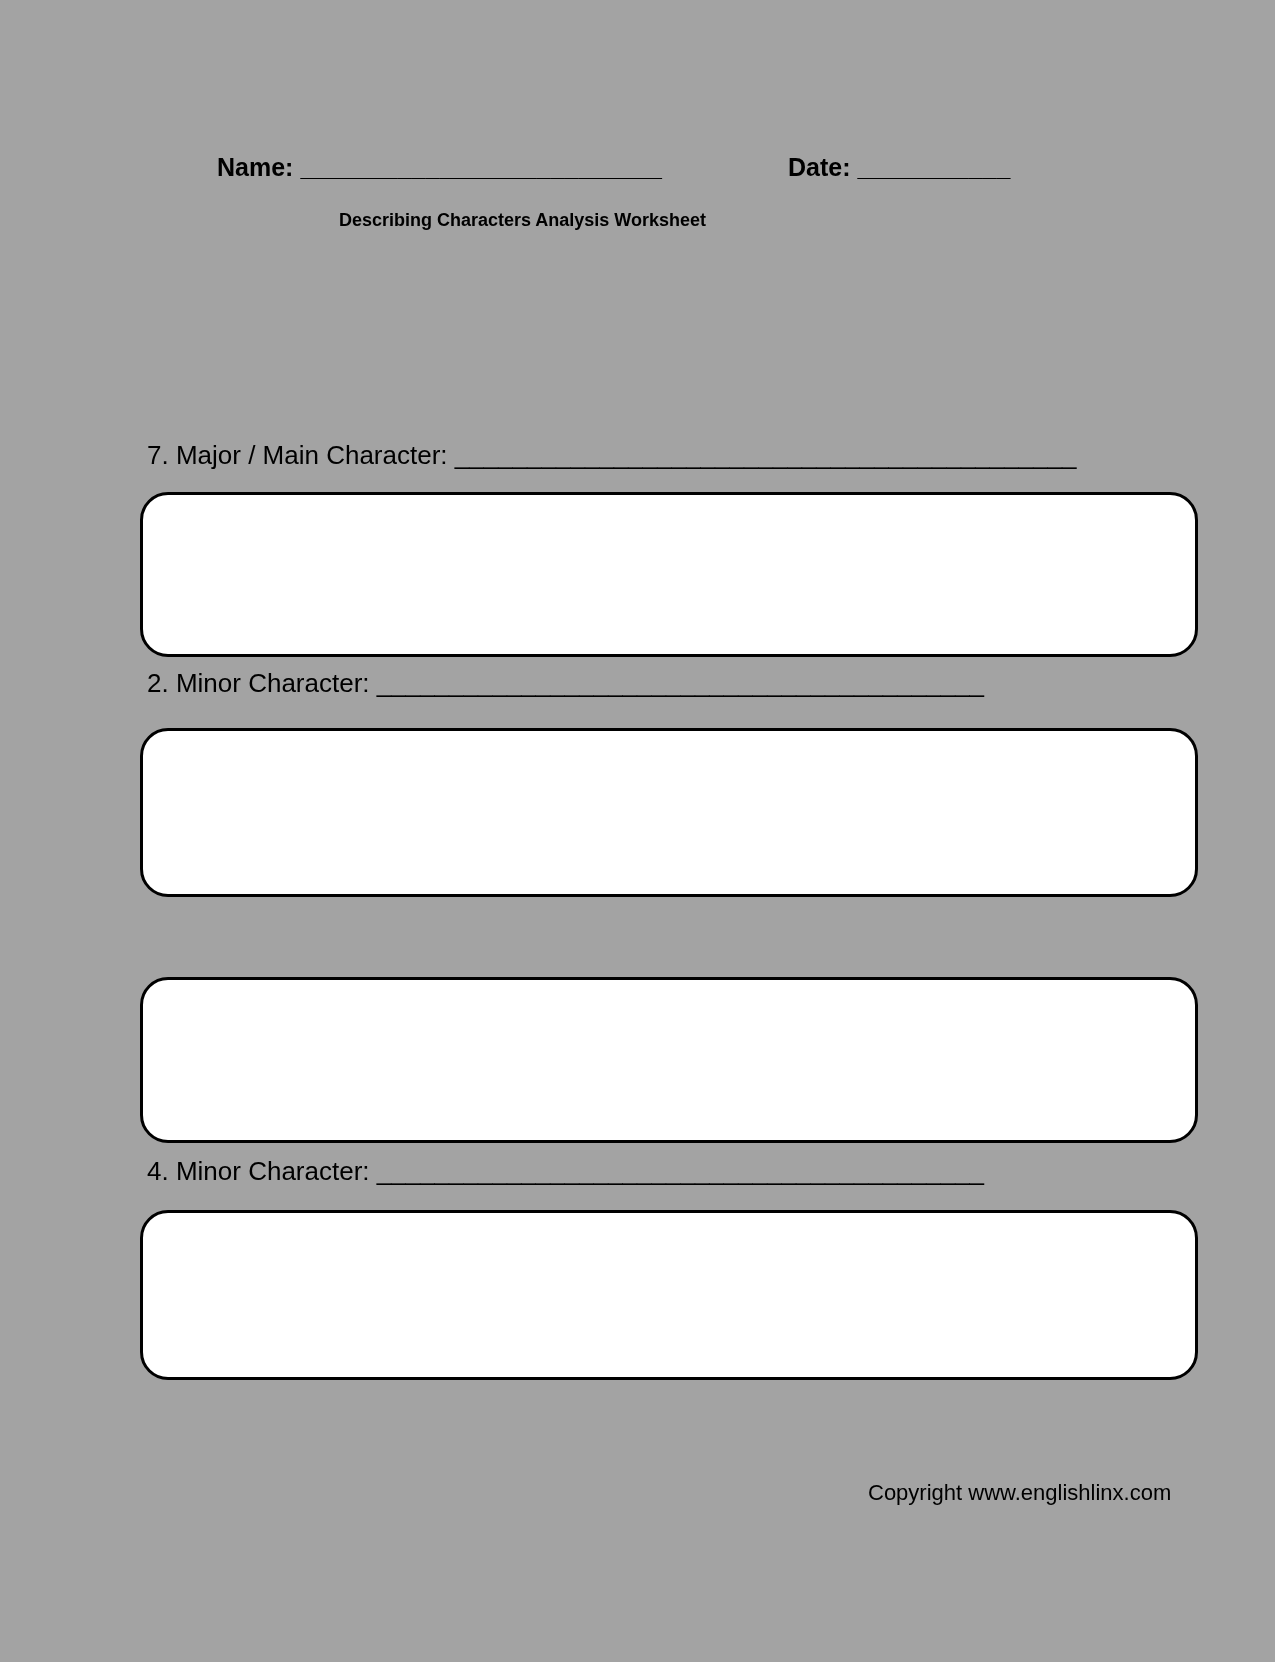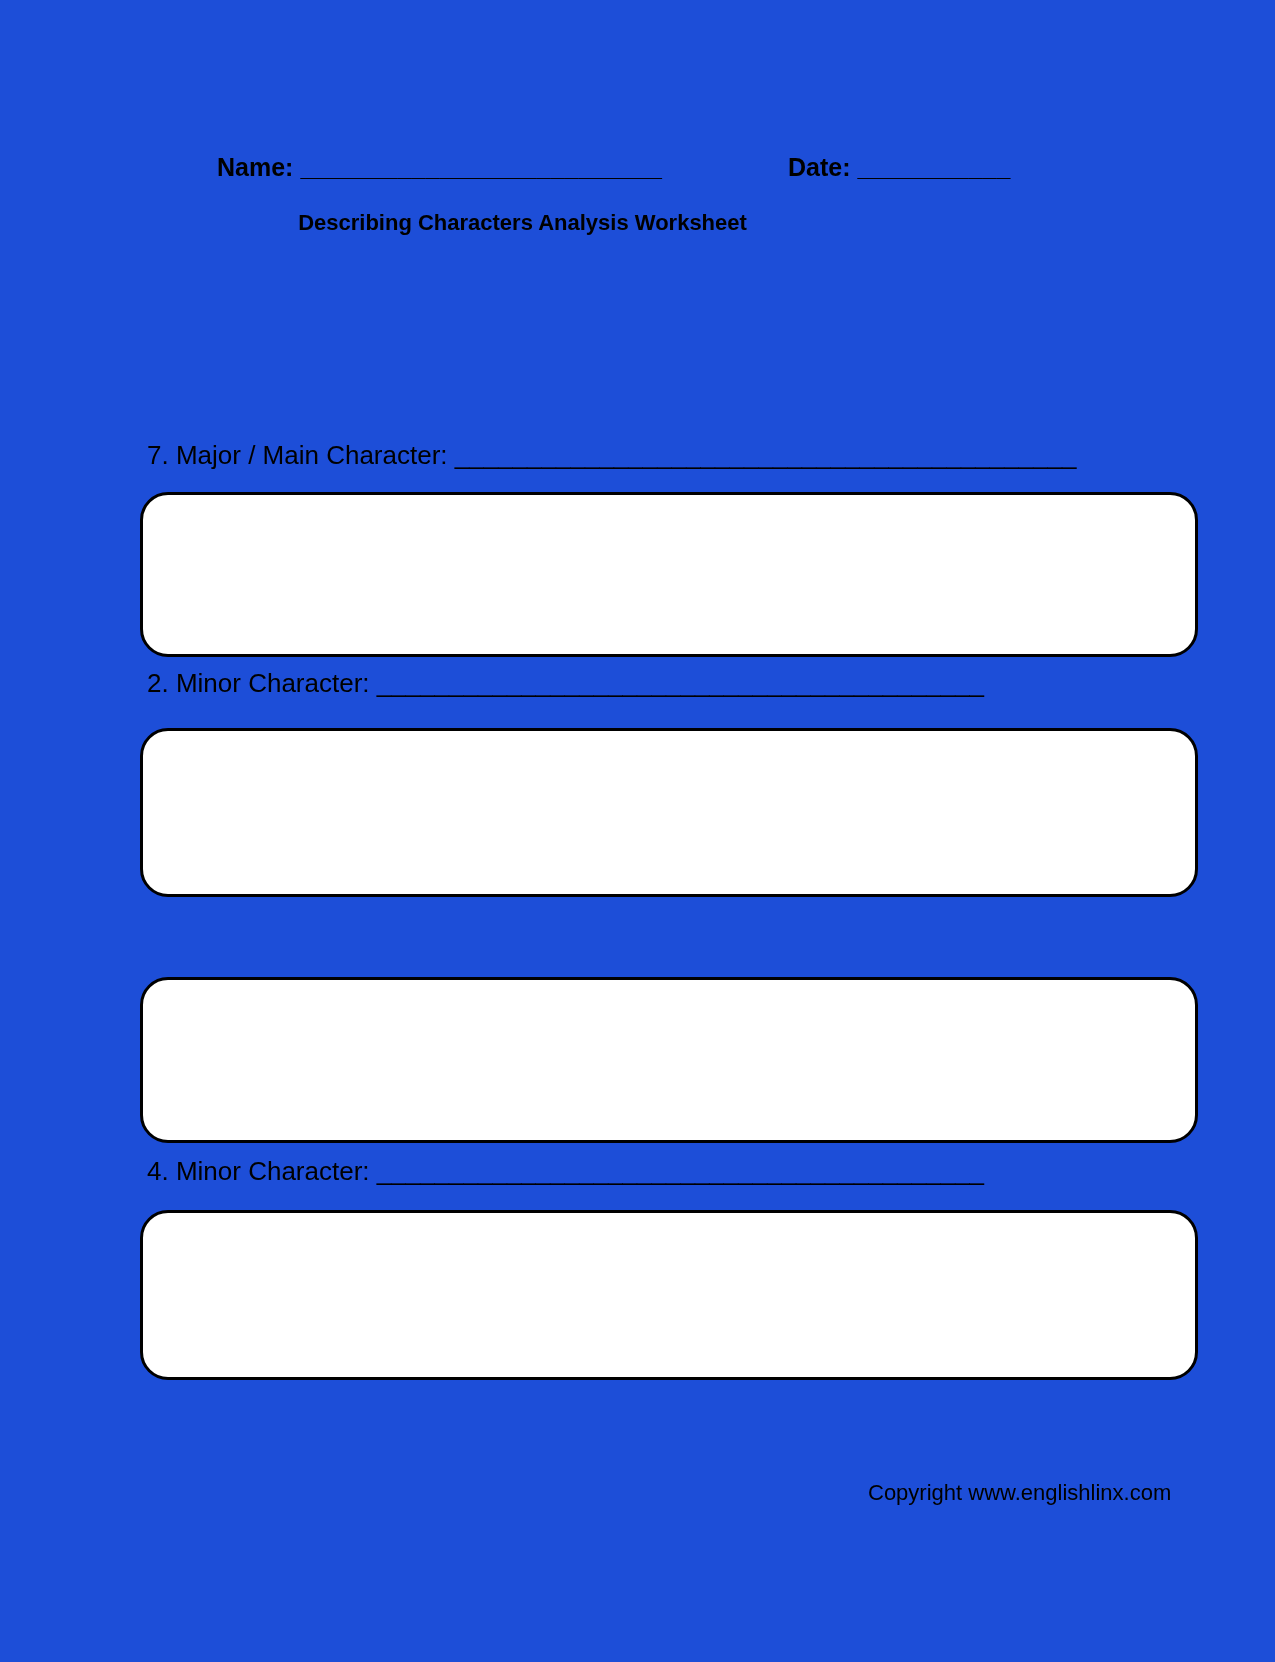--- a/index.html
+++ b/index.html
@@ -4,42 +4,42 @@
 <style>
   html, body {
     margin: 0;
     padding: 0;
     background: #ffffff;
   }
   .page {
     position: relative;
     width: 1275px;
     height: 1662px;
-    background: #1d4ed8;
+    background: #a3a3a3;
     font-family: "Liberation Sans", sans-serif;
     color: #000000;
     overflow: hidden;
   }
   .header-group {
     position: absolute;
     font-size: 25px;
     font-weight: bold;
     white-space: nowrap;
     line-height: 34px;
   }
   .name-group { left: 217px; top: 150px; }
   .date-group { left: 788px; top: 150px; }
   .blank { letter-spacing: 0; }
   .title {
     position: absolute;
     left: 0;
     top: 210px;
     width: 1045px;
     text-align: center;
-    font-size: 22px;
+    font-size: 18px;
     font-weight: bold;
   }
   .directions {
     position: absolute;
     left: 150px;
     top: 270px;
     width: 945px;
     font-size: 26px;
     line-height: 53px;
     font-weight: normal;

